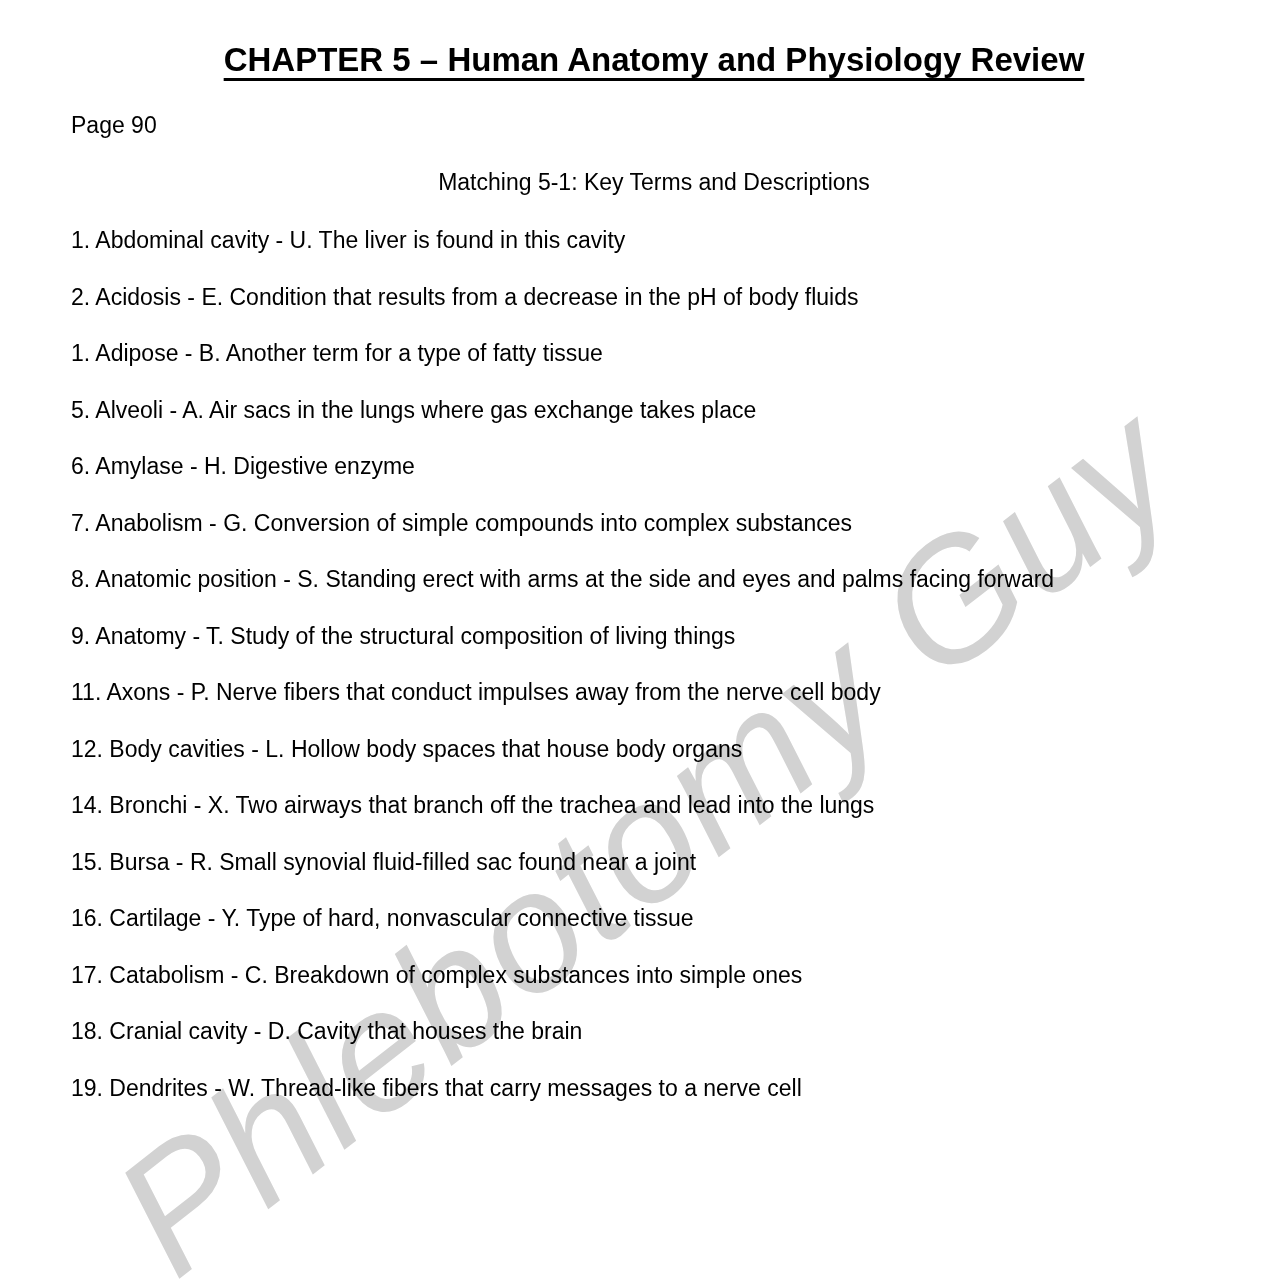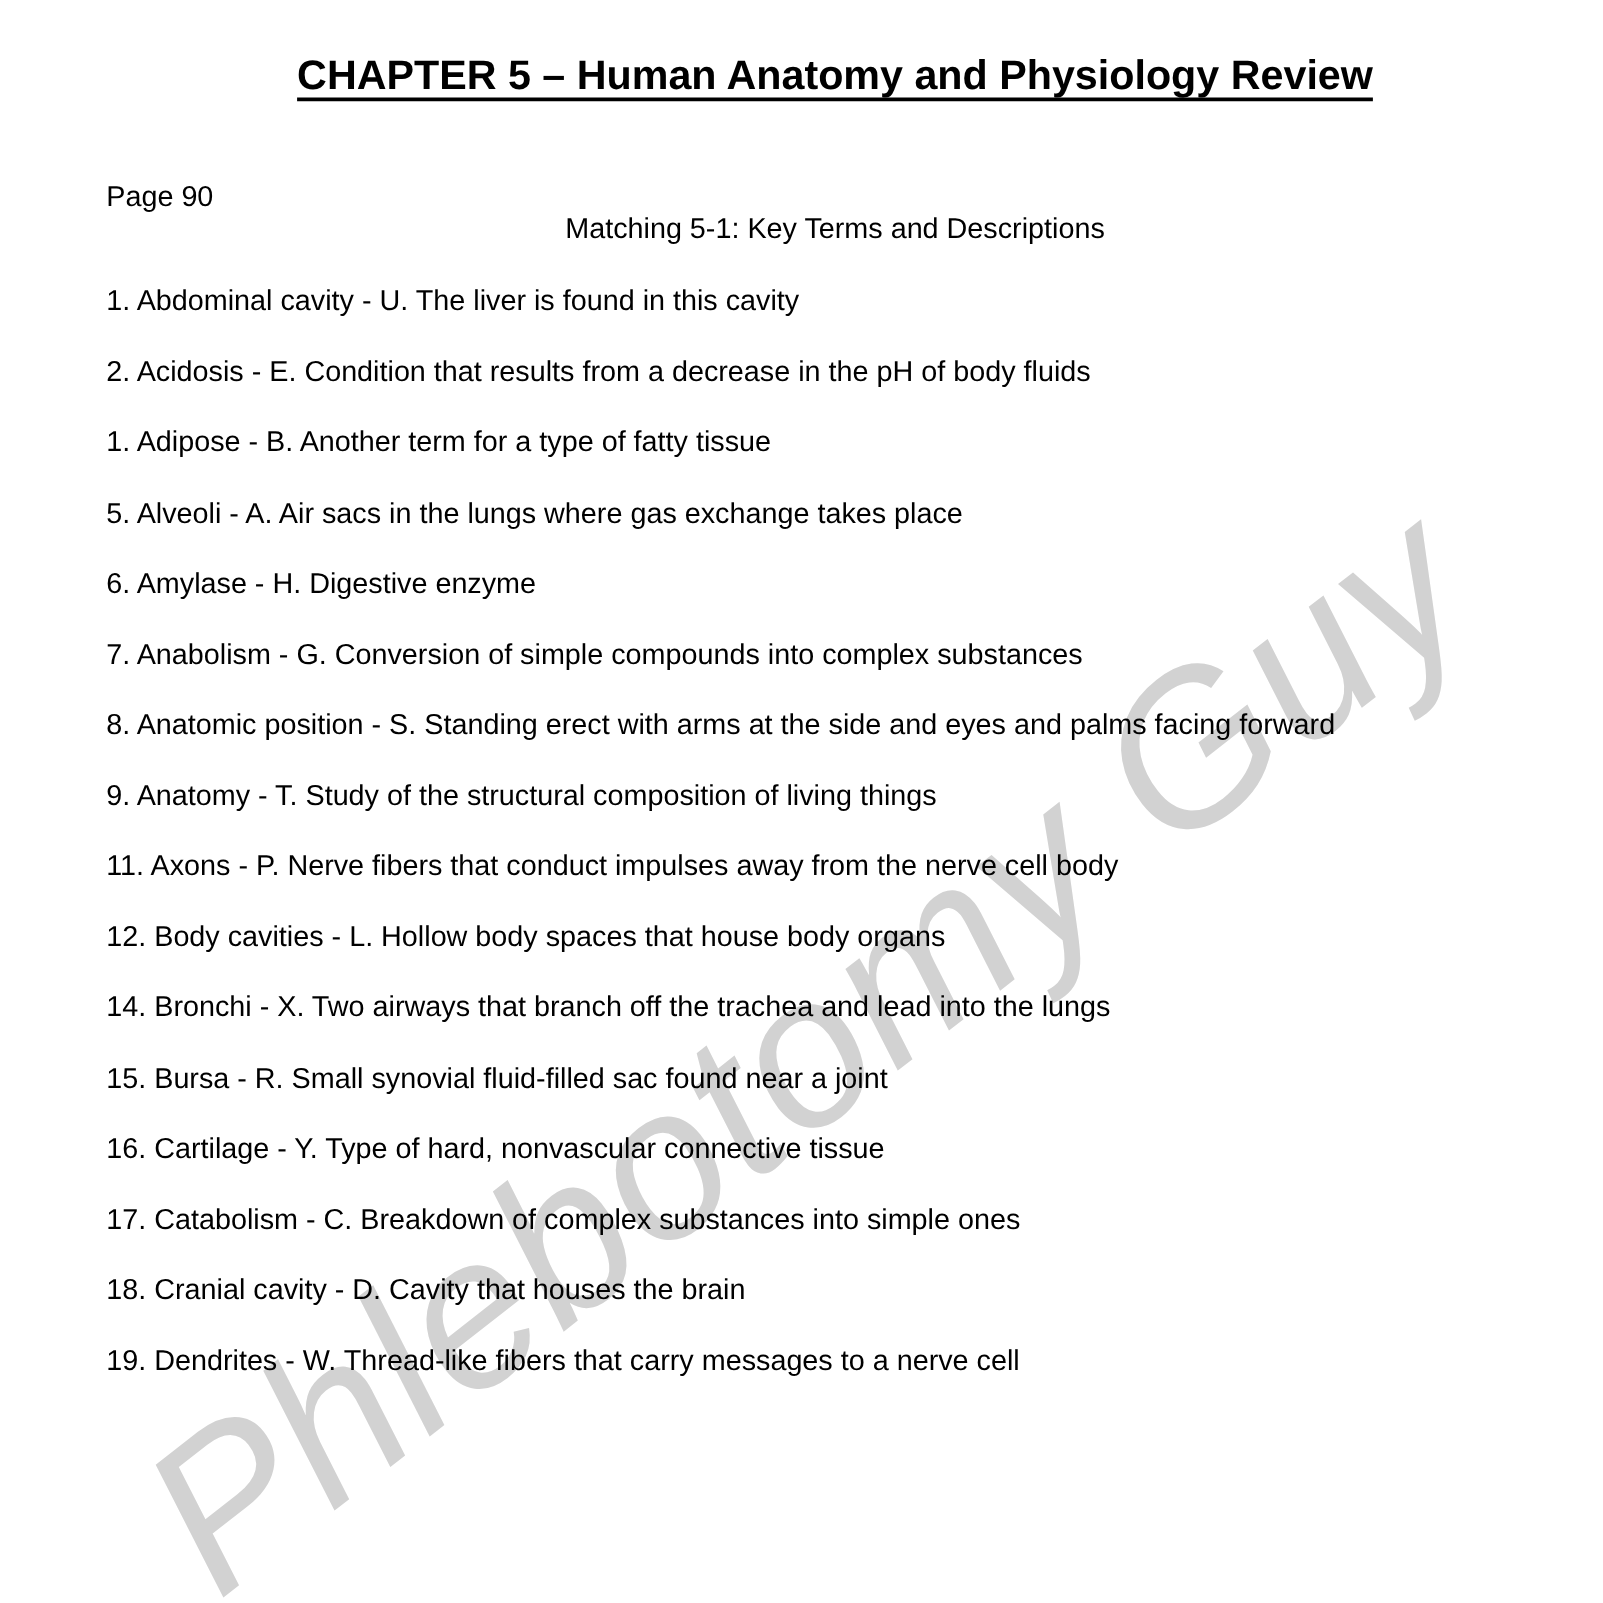--- a/index.html
+++ b/index.html
@@ -25,21 +25,21 @@
     font-style: italic;
     font-weight: normal;
     letter-spacing: 2px;
     color: #d2d2d2;
     white-space: nowrap;
     z-index: 0;
     user-select: none;
   }
   .content {
     position: absolute;
-    left: 54px;
+    left: 40px;
     top: 0;
     width: 1228px;
     height: 918px;
     z-index: 1;
   }
   .title {
     position: absolute;
     top: 42px;
     left: 0;
     width: 100%;
@@ -51,21 +51,20 @@
     text-decoration: underline;
     text-decoration-thickness: 3px;
     text-underline-offset: 7px;
   }
   .page-label {
     position: absolute;
     top: 112px;
     left: 31px;
     font-size: 23px;
     line-height: 1.2;
-    margin-top: 32px;
   }
   .section-title {
     position: absolute;
     top: 169px;
     left: 0;
     width: 100%;
     margin: 0;
     text-align: center;
     font-size: 23px;
     line-height: 1.2;

